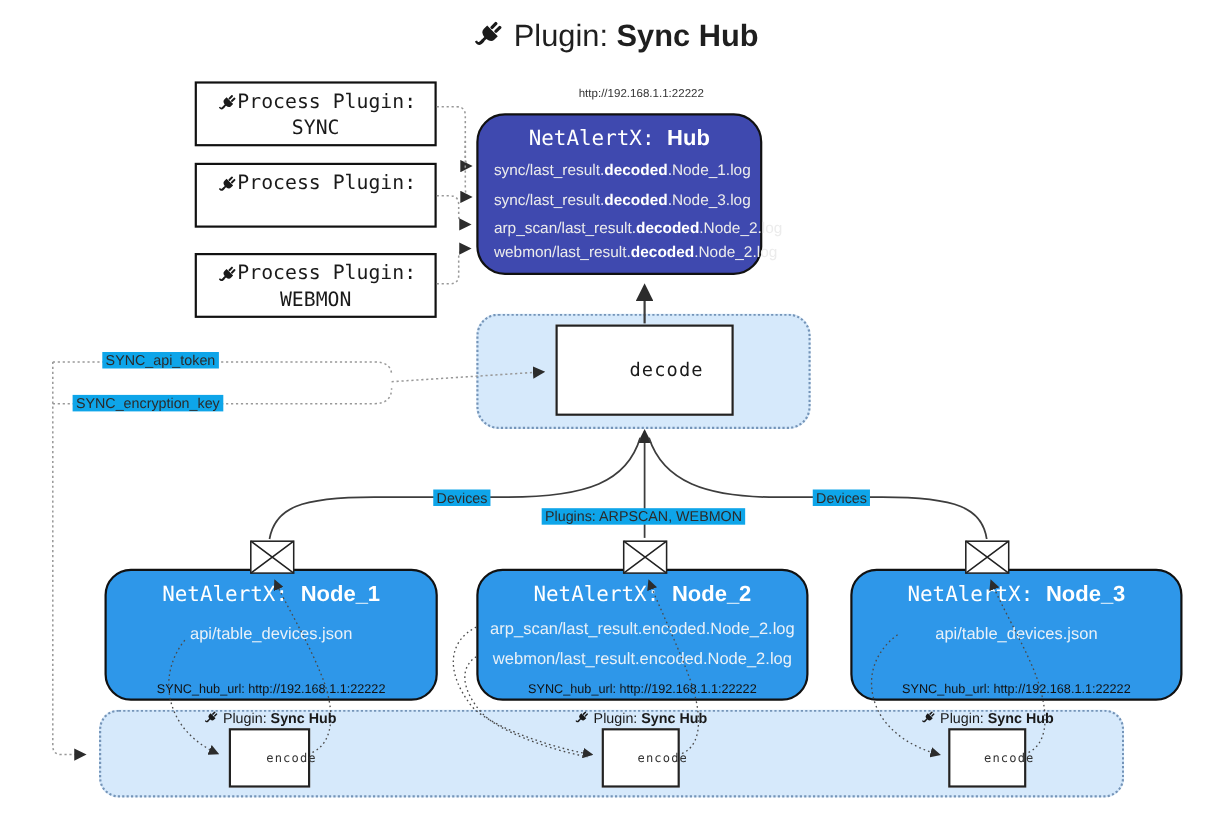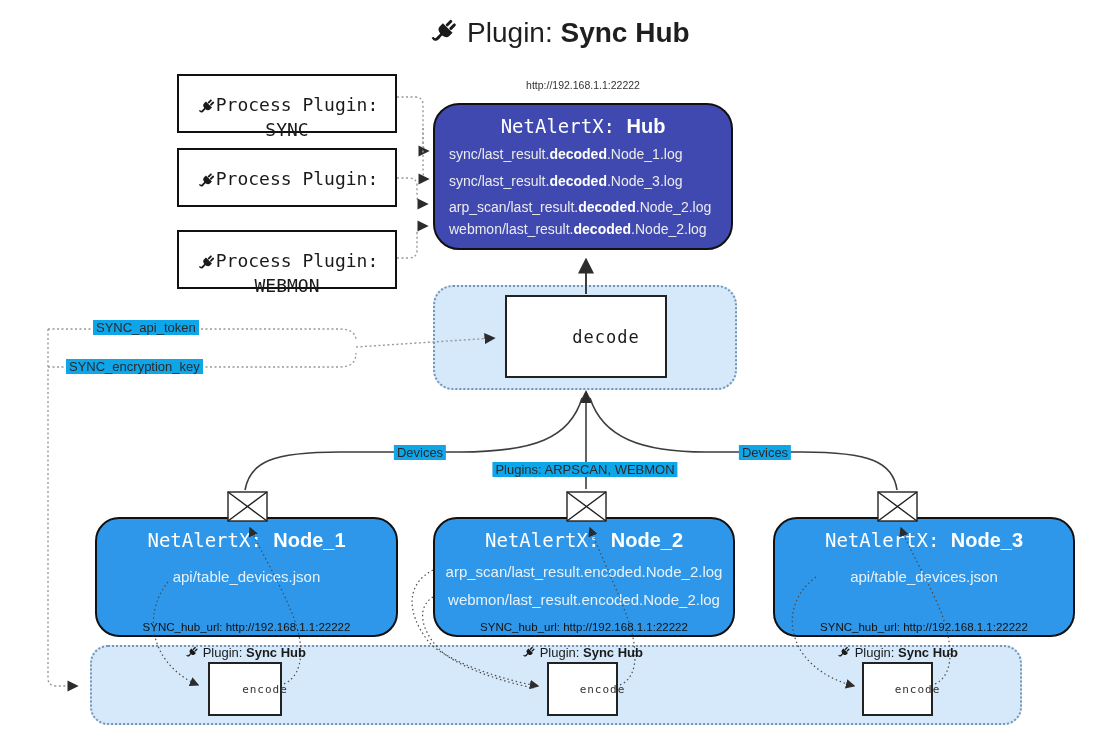--- a/index.html
+++ b/index.html
@@ -7,31 +7,31 @@
        font-family:"Liberation Sans",sans-serif;color:#1a1a1a;}
   .abs{position:absolute;}
   .mono{font-family:"DejaVu Sans Mono",monospace;}
   
   #boxes{z-index:1;} #wires{z-index:2;pointer-events:none;} .lbl{z-index:3;}
   
   .title{left:0;right:0;top:16px;text-align:center;font-size:28px;color:#1f1f1f;}
   .title b{font-weight:bold;}
   .plug{vertical-align:-6px;}
   
-  .hub{left:433px;top:103px;width:300px;height:147px;background:#3f49af;
+  .hub{left:433px;top:103px;width:260px;height:147px;background:#3f49af;
        border:2px solid #111;border-radius:26px;box-sizing:border-box;}
   .hub-title{left:0;right:0;top:10px;text-align:center;font-size:19px;color:#fff;}
   .hub-title b,.node-title b{font-family:"Liberation Sans",sans-serif;font-weight:bold;font-size:20px;}
   .hub-row{left:14px;top:0;font-size:14px;color:#ececec;white-space:nowrap;}
   .hub-row b{font-weight:bold;color:#fff;}
   .hub-url{left:433px;top:79px;width:300px;text-align:center;font-size:10.5px;color:#333;}
   
   .pbox{left:177px;width:220px;height:59px;background:#fff;border:2px solid #111;
         box-sizing:border-box;text-align:center;font-size:18px;color:#1a1a1a;}
-  .pbox .l1{margin-top:18px;white-space:nowrap;}
+  .pbox .l1{margin-top:6px;white-space:nowrap;}
   .pbox .l2{margin-top:2px;}
   
   .lightc{background:#d6e9fb;border:2px dotted #7494b8;box-sizing:border-box;}
   .decode-c{left:433px;top:285px;width:304px;height:105px;border-radius:20px;}
   .encode-c{left:90px;top:645px;width:932px;height:80px;border-radius:18px;}
   .wbox{background:#fff;border:2px solid #222;box-sizing:border-box;display:flex;
         align-items:center;justify-content:center;padding-left:40px;}
   .decode-b{left:505px;top:295px;width:162px;height:83px;font-size:17px;letter-spacing:1px;}
   .encode-b{font-size:11px;letter-spacing:1px;color:#333;}
   

